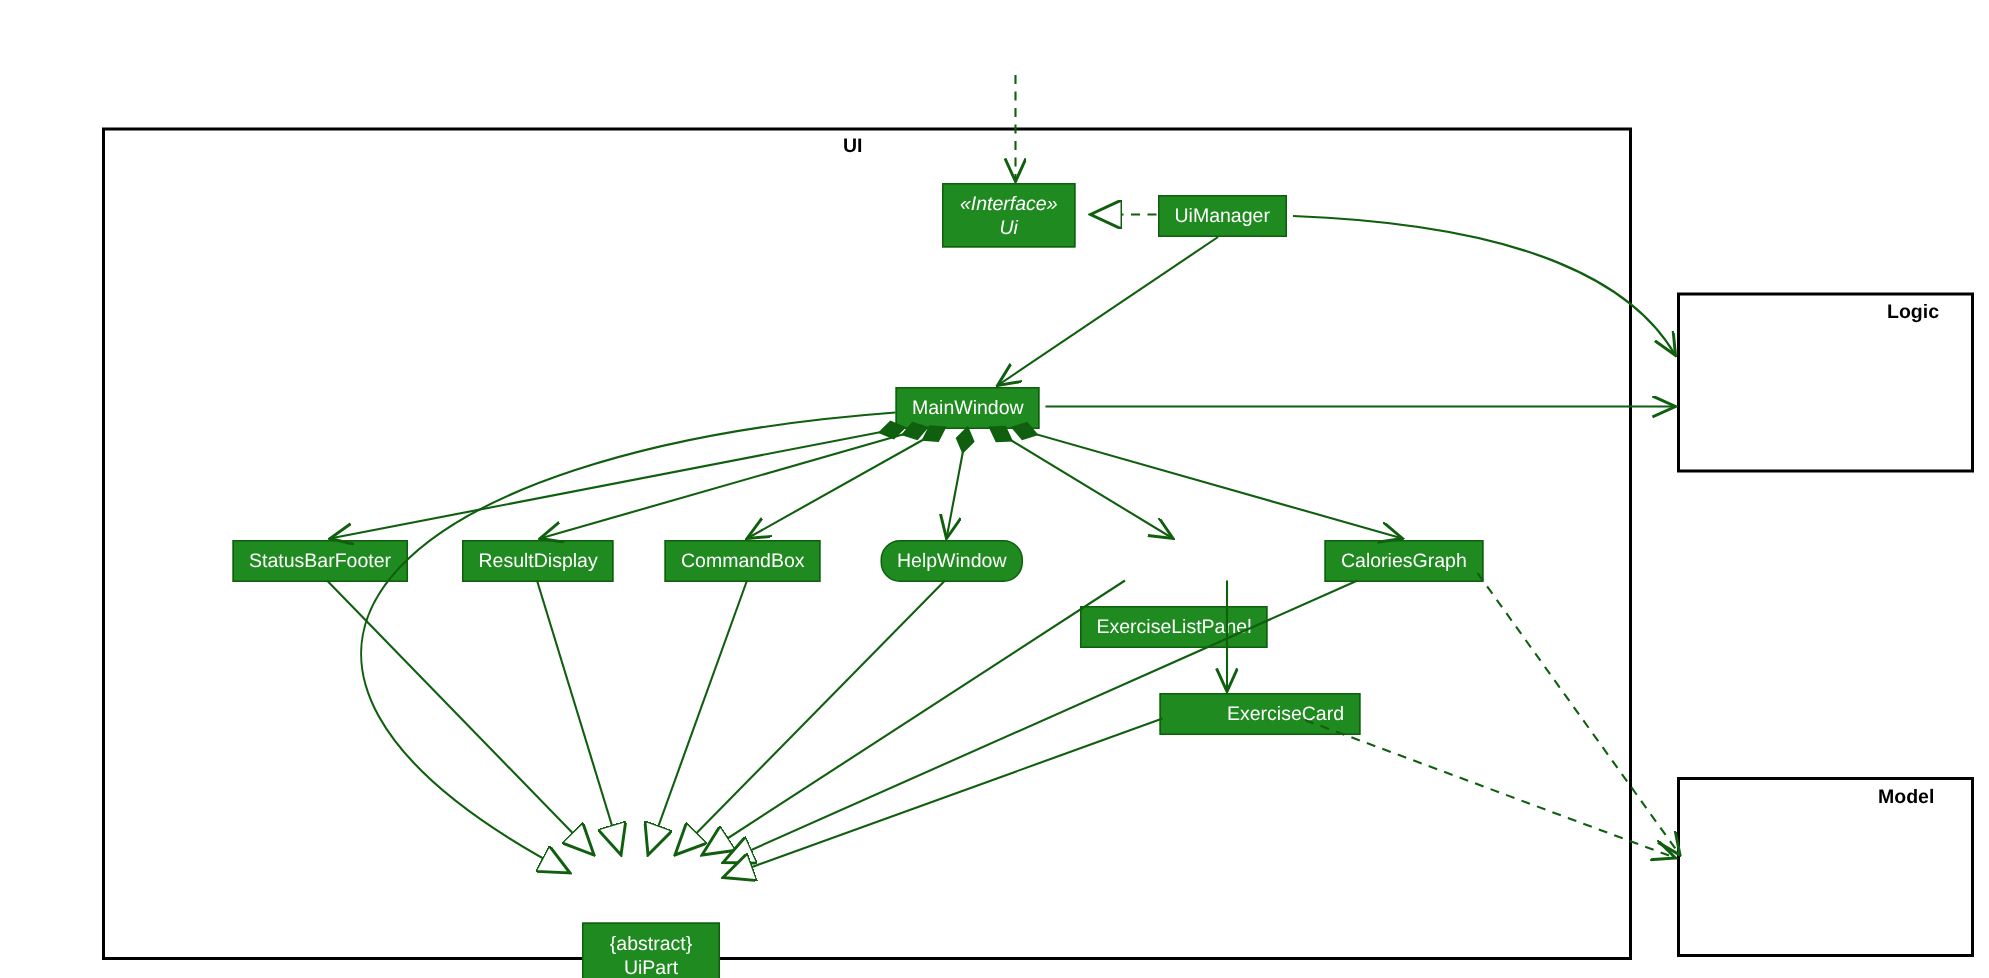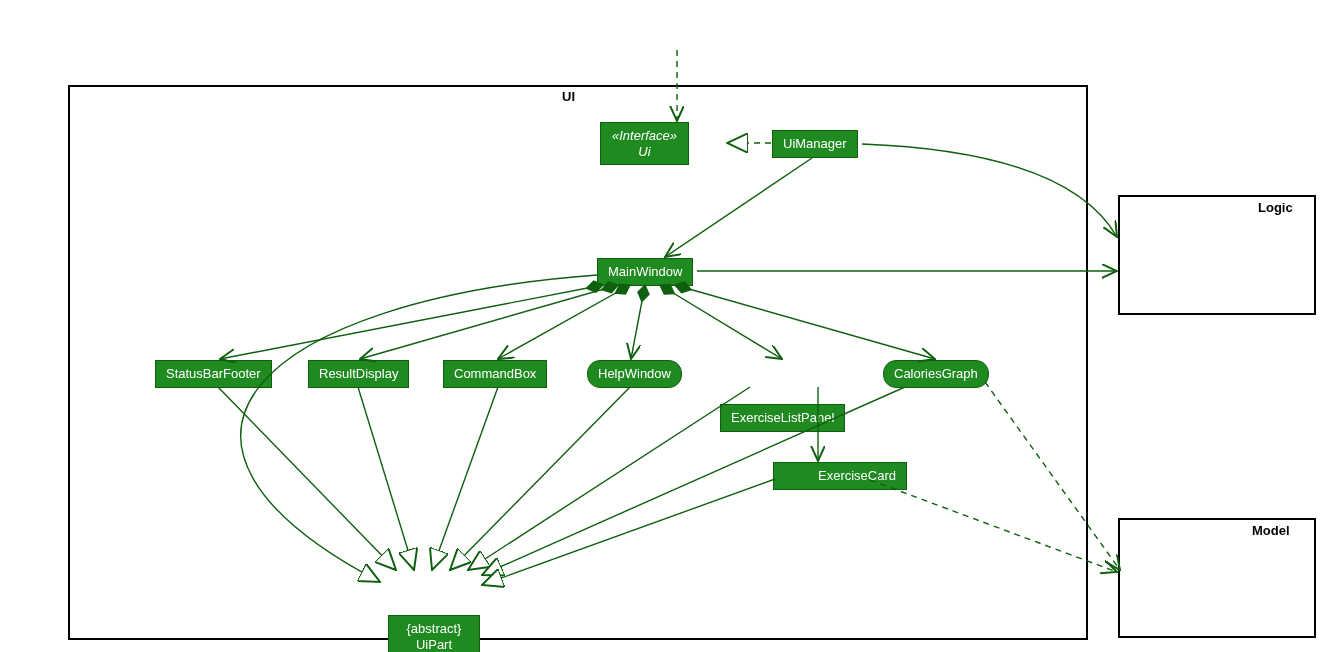--- a/index.html
+++ b/index.html
@@ -53,21 +53,21 @@
 
   <div class="pkg" style="left:68px; top:85px; width:1020px; height:555px;"></div>
   <div class="pkg-label" style="left:562px; top:89px;">UI</div>
 
   <div class="pkg" style="left:1118px; top:195px; width:198px; height:120px;"></div>
   <div class="pkg-label" style="left:1258px; top:200px;text-align:right;">Logic</div>
 
   <div class="pkg" style="left:1118px; top:518px; width:198px; height:120px;"></div>
   <div class="pkg-label" style="left:1252px; top:523px;">Model</div>
 
-  <div class="node" style="left:600px; top:122px; width:89px;">
+  <div class="node" style="left:628px; top:122px; width:89px;">
     <span class="stereo">«Interface»</span><br>
     <span class="stereo">Ui</span>
   </div>
 
   <div class="node" style="left:772px; top:130px;">
     <span>UiManager</span>
   </div>
 
   <div class="node" style="left:597px; top:258px;">
     <span>MainWindow</span>
@@ -86,21 +86,21 @@
   </div>
 
   <div class="node" style="left:587px; top:360px;border-radius:13px;">
     <span>HelpWindow</span>
   </div>
 
   <div class="node" style="left:720px; top:360px;margin-top:44px;">
     <span>ExerciseListPanel</span>
   </div>
 
-  <div class="node" style="left:883px; top:360px;border-radius:13px;">
+  <div class="node" style="left:883px; top:360px;">
     <span>CaloriesGraph</span>
   </div>
 
   <div class="node" style="left:773px; top:462px;padding-left:44px;">
     <span>ExerciseCard</span>
   </div>
 
   <div class="node" style="left:388px; top:571px; width:92px;margin-top:44px;">
     <span class="abs">{abstract}</span><br>
     <span>UiPart</span>

